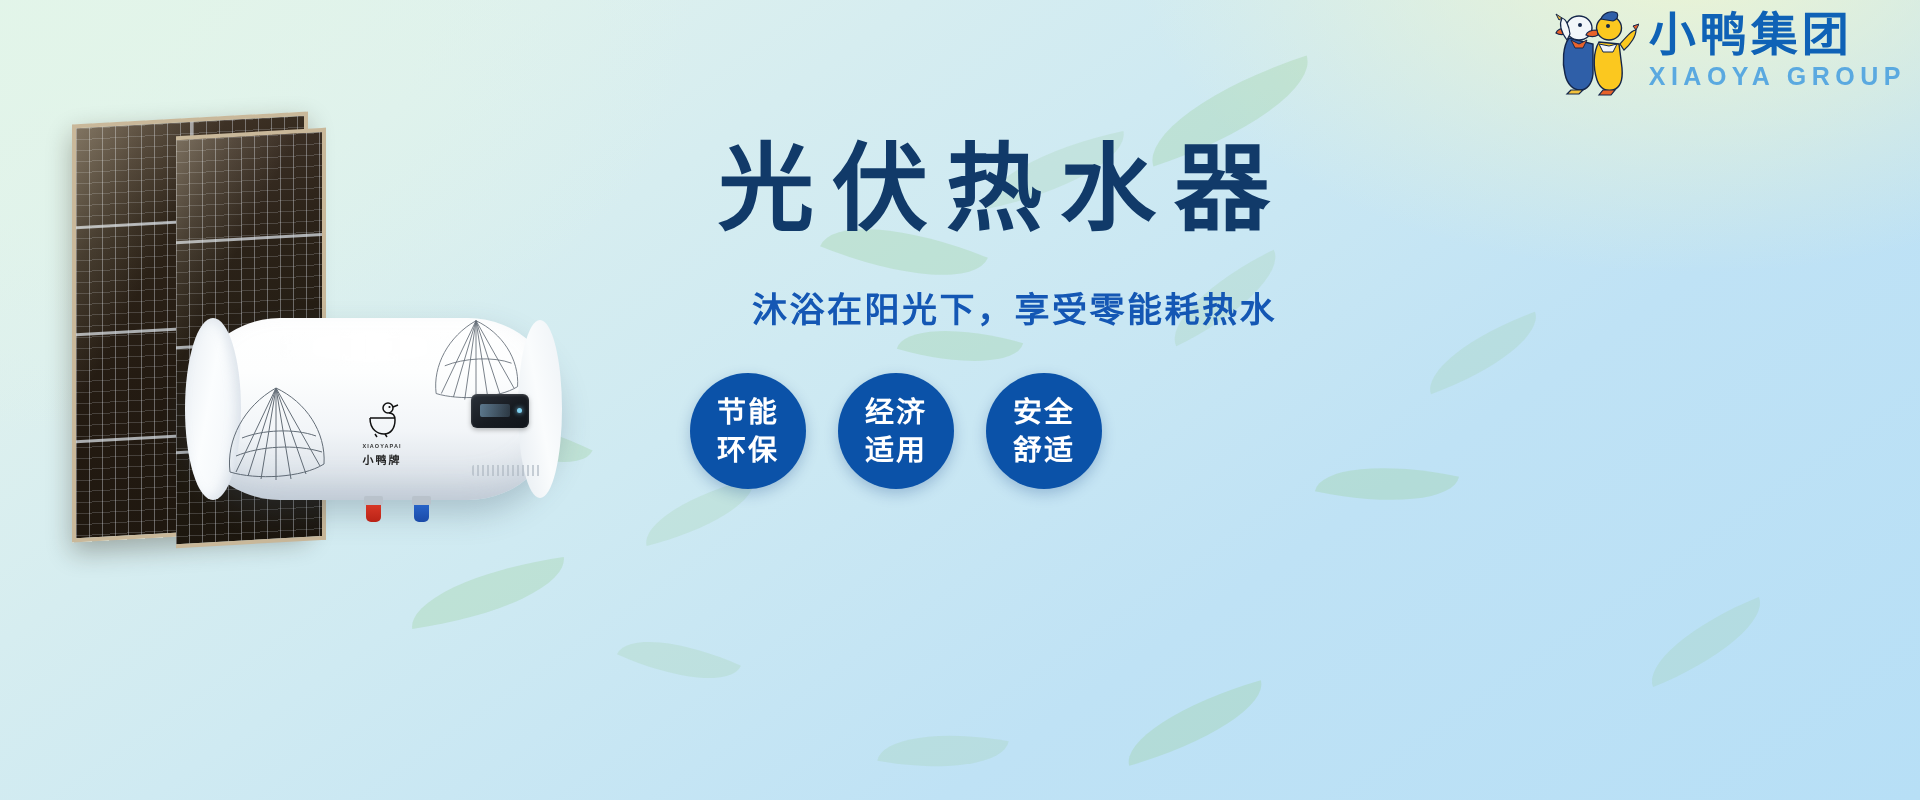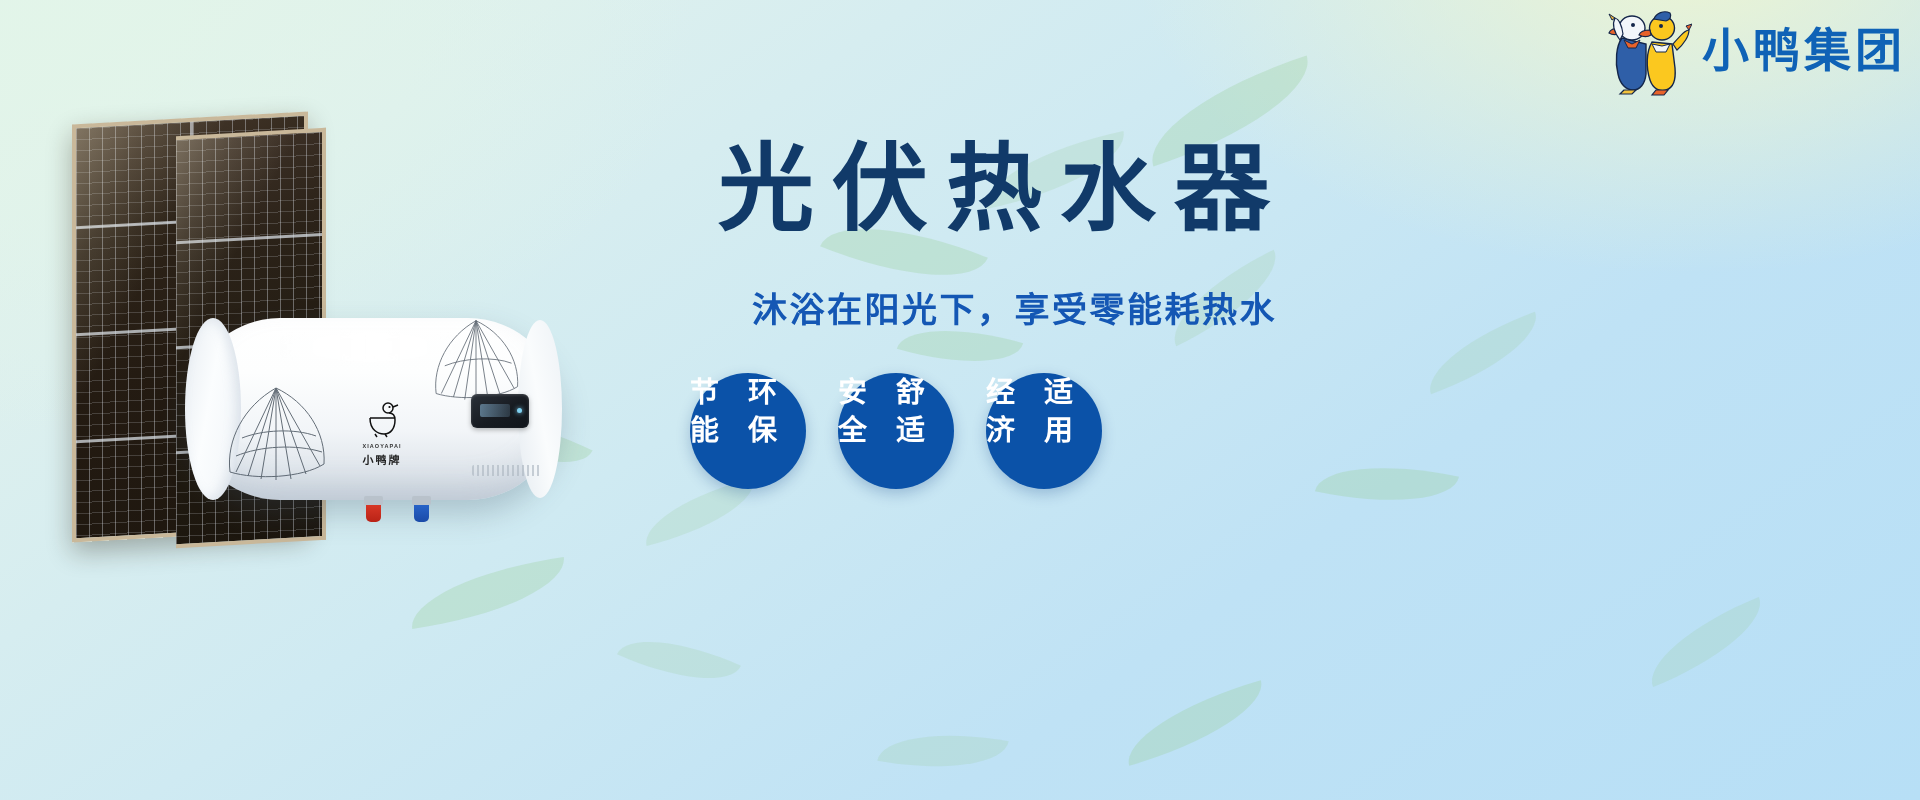--- a/index.html
+++ b/index.html
@@ -87,21 +87,21 @@
   #title{position:absolute;left:718px;top:138px;font-size:96px;font-weight:bold;
     color:#113a69;letter-spacing:18px;line-height:1.08;white-space:nowrap;
     font-family:"DejaVu Sans","Liberation Sans",sans-serif;}
   #subtitle{position:absolute;left:752px;top:281px;font-size:35px;font-weight:bold;
     color:#1457b4;letter-spacing:2.5px;white-space:nowrap;
     font-family:"DejaVu Sans","Liberation Sans",sans-serif;}
 
   
   #badges{position:absolute;left:690px;top:373px;display:flex;gap:32px;align-items:center;}
   .badge{width:116px;height:116px;border-radius:50%;background:#0b52a8;
-    display:flex;flex-direction:row;justify-content:center;
+    display:flex;flex-direction:column;align-items:center;justify-content:center;
     color:#fff;font-weight:bold;font-size:29px;line-height:1.32;letter-spacing:2px;
     box-shadow:0 5px 14px rgba(10,60,130,.25);
     font-family:"DejaVu Sans","Liberation Sans",sans-serif;}
 </style>
 </head>
 <body>
 
 <div id="banner">
 
   <div class="leaf soft" style="left:1140px;top:82px;width:180px;height:58px;transform:rotate(-18deg);"></div>
@@ -201,26 +201,26 @@
 
   <div id="subtitle">沐浴在阳光下，享受零能耗热水</div>
   <div id="title">光伏热水器</div>
 
   <div id="badges">
     <div class="badge">
       <span>节能</span>
       <span>环保</span>
     </div>
     <div class="badge">
+      <span>经济</span>
+      <span>适用</span>
+    </div>
+    <div class="badge">
       <span>安全</span>
       <span>舒适</span>
-    </div>
-    <div class="badge">
-      <span>经济</span>
-      <span>适用</span>
     </div>
   </div>
 
   <div id="logo">
     <svg class="ducks" viewBox="0 0 86 92">
 
       <path d="M16 34 C10 42 9 58 12 70 C14 80 20 86 27 86 C34 86 39 80 40 70 L40 40 Z" fill="#2f5fa8" stroke="#14264a" stroke-width="1.4"></path>
       <ellipse cx="26" cy="24" rx="13" ry="12" fill="#f2f6fa" stroke="#14264a" stroke-width="1.4"></ellipse>
       <path d="M14 24 C8 24 4 26 3 29 C6 31 11 31 15 29 Z" fill="#e8622a" stroke="#14264a" stroke-width="1.2"></path>
       <circle cx="27" cy="21" r="2" fill="#14264a"></circle>
@@ -234,16 +234,17 @@
       <path d="M48 15 C50 9 58 6 64 9 C66 12 64 16 60 17 Z" fill="#2f5fa8" stroke="#14264a" stroke-width="1.2"></path>
       <path d="M44 26 C38 26 34 28 33 31 C37 33 42 33 45 31 Z" fill="#e8622a" stroke="#14264a" stroke-width="1.2"></path>
       <circle cx="55" cy="22" r="2" fill="#14264a"></circle>
       <path d="M46 40 L56 42 L64 40 L60 48 L50 48 Z" fill="#f2f6fa" stroke="#14264a" stroke-width="1"></path>
       <path d="M67 40 C74 32 79 26 83 26 C83 32 78 40 71 46 Z" fill="#fbc81f" stroke="#14264a" stroke-width="1.2"></path>
       <path d="M83 26 L86 20 L80 22 Z" fill="#e8622a" stroke="#14264a" stroke-width="1"></path>
       <path d="M50 86 L46 91 L58 91 L62 86 Z" fill="#e8622a" stroke="#14264a" stroke-width="1.2"></path>
     </svg>
     <div class="wordmark">
       <div class="cn">小鸭集团</div>
+      <div class="en">XIAOYA GROUP</div>
     </div>
   </div>
 
 </div>
 
 </body></html>

